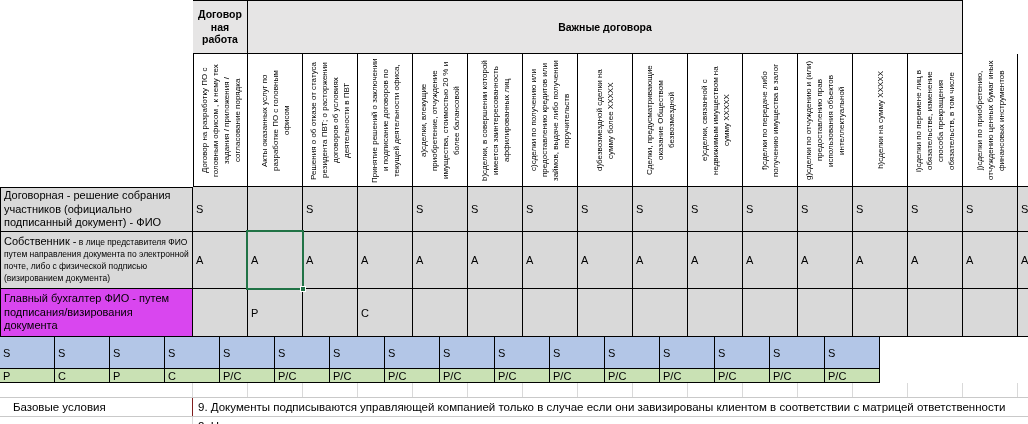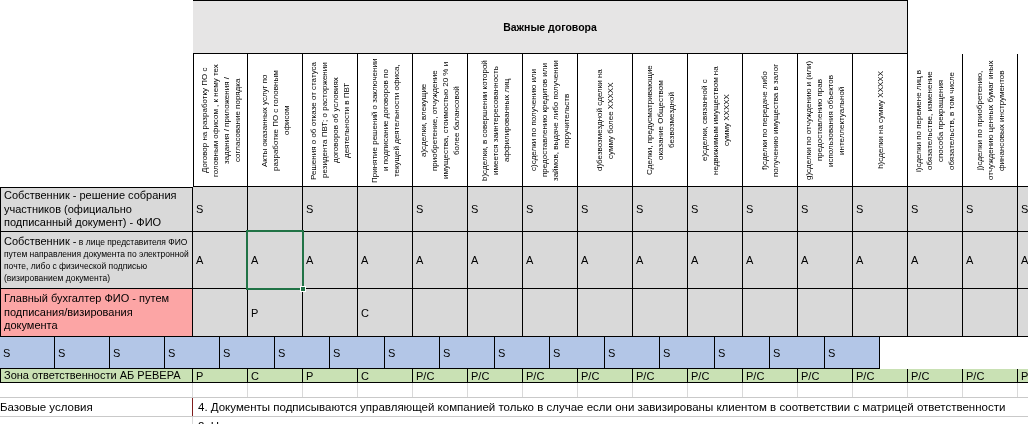--- a/index.html
+++ b/index.html
@@ -48,39 +48,40 @@
   }
 
   
   .gap-row { height:14px; }
   .gap-cell { border-right:1px solid #D9D9D9; background:#fff; }
   .gap-cell.lab { flex:0 0 193px; }
   .gap-cell.col { flex:0 0 55px; }
 
   
   .note-row { height:20px; border-top:1px solid #C9C9C9; border-bottom:1px solid #C9C9C9; display:flex; width:1028px; }
-  .note-label { flex:0 0 193px; border-right:1px solid #7f1d1d; display:flex; align-items:center; padding-left:0; font-size:11.5px;text-align:right; }
+  .note-label { flex:0 0 193px; border-right:1px solid #7f1d1d; display:flex; align-items:center; padding-left:13px; font-size:11.5px;text-align:right; }
   .note-text { display:flex; align-items:center; padding-left:5px; font-size:11.5px; white-space:nowrap; overflow:hidden; }
 
   
   .partial-row { height:7px; overflow:hidden; display:flex; width:1028px; }
   .partial-label { flex:0 0 193px; border-right:1px solid #D9D9D9; }
   .partial-text { font-size:11.5px; line-height:15px; padding-left:5px; position:relative; top:2px; white-space:nowrap; }
 
   
   .selection { position:absolute; left:246px; top:230px; width:58px; height:60px; border:2px solid #217346; pointer-events:auto; }
   .selection .handle { position:absolute; right:-4px; bottom:-4px; width:6px; height:6px; background:#217346; border:1px solid #fff; }
 </style>
 </head>
 <body>
 
 <div class="sheet">
 
   <div class="row group-row" id="groupsRow">
     <div class="corner"></div>
+      <div class="gcell" style="flex: 0 0 55px; width: 55px; background: rgb(230, 229, 229);">Договорная работа</div>
       <div class="gcell" style="flex: 0 0 715px; width: 715px; background: rgb(230, 229, 229);">Важные договора</div>
     </div>
 
   <div class="row colhead-row" id="colHeadRow">
     <div class="corner"></div>
   <div class="vcell first">
         <span class="vtext">Договор на разработку ПО с головным офисом , к нему тех задания / приложения / согласование порядка</span>
       </div>
       <div class="vcell">
         <span class="vtext">Акты оказанных услуг по разработке ПО с головным офисом</span>
@@ -123,21 +124,21 @@
       </div>
       <div class="vcell">
         <span class="vtext">j)сделки по приобретению, отчуждению ценных бумаг иных финансовых инструментов</span>
       </div>
       <div class="vcell"></div>
     </div>
 
   <div id="bodyRows">
       <div class="row" style="height: 45px;">
         <div class="lcell topline" style="background: rgb(217, 217, 217);">
-          <div class="lwrap"><span>Собственник - решение собрания участников (официально подписанный документ) - ФИО</span></div>
+          <div class="lwrap"><span>Договорная - решение собрания участников (официально подписанный документ) - ФИО</span></div>
         </div>
         <div class="dcell" style="background: rgb(217, 217, 217);">S</div>
         <div class="dcell" style="background: rgb(217, 217, 217);"></div>
         <div class="dcell" style="background: rgb(217, 217, 217);">S</div>
         <div class="dcell" style="background: rgb(217, 217, 217);"></div>
         <div class="dcell" style="background: rgb(217, 217, 217);">S</div>
         <div class="dcell" style="background: rgb(217, 217, 217);">S</div>
         <div class="dcell" style="background: rgb(217, 217, 217);">S</div>
         <div class="dcell" style="background: rgb(217, 217, 217);">S</div>
         <div class="dcell" style="background: rgb(217, 217, 217);">S</div>
@@ -164,21 +165,21 @@
         <div class="dcell" style="background: rgb(217, 217, 217);">A</div>
         <div class="dcell" style="background: rgb(217, 217, 217);">A</div>
         <div class="dcell" style="background: rgb(217, 217, 217);">A</div>
         <div class="dcell" style="background: rgb(217, 217, 217);">A</div>
         <div class="dcell" style="background: rgb(217, 217, 217);">A</div>
         <div class="dcell" style="background: rgb(217, 217, 217);">A</div>
         <div class="dcell" style="background: rgb(217, 217, 217);">A</div>
         <div class="dcell" style="background: rgb(217, 217, 217);">A</div>
       </div>
       <div class="row" style="height: 48px;">
-        <div class="lcell" style="background: #fca5a5;">
+        <div class="lcell" style="background: #d946ef;">
           <div class="lwrap"><span>Главный бухгалтер ФИО  - путем подписания/визирования документа</span></div>
         </div>
         <div class="dcell" style="background: rgb(217, 217, 217);"></div>
         <div class="dcell" style="background: rgb(217, 217, 217);">P</div>
         <div class="dcell" style="background: rgb(217, 217, 217);"></div>
         <div class="dcell" style="background: rgb(217, 217, 217);">C</div>
         <div class="dcell" style="background: rgb(217, 217, 217);"></div>
         <div class="dcell" style="background: rgb(217, 217, 217);"></div>
         <div class="dcell" style="background: rgb(217, 217, 217);"></div>
         <div class="dcell" style="background: rgb(217, 217, 217);"></div>
@@ -203,23 +204,20 @@
         <div class="dcell" style="background: rgb(179, 198, 231);">S</div>
         <div class="dcell" style="background: rgb(179, 198, 231);">S</div>
         <div class="dcell" style="background: rgb(179, 198, 231);">S</div>
         <div class="dcell" style="background: rgb(179, 198, 231);">S</div>
         <div class="dcell" style="background: rgb(179, 198, 231);">S</div>
         <div class="dcell" style="background: rgb(179, 198, 231);">S</div>
         <div class="dcell" style="background: rgb(179, 198, 231);">S</div>
         <div class="dcell" style="background: rgb(179, 198, 231);">S</div>
       </div>
       <div class="row" style="height: 14px;">
-        <div class="lcell" style="background: rgb(201, 225, 180);">
-          <div class="lwrap"><span>Зона ответственности АБ РЕВЕРА</span></div>
-        </div>
         <div class="dcell" style="background: rgb(201, 225, 180);">P</div>
         <div class="dcell" style="background: rgb(201, 225, 180);">C</div>
         <div class="dcell" style="background: rgb(201, 225, 180);">P</div>
         <div class="dcell" style="background: rgb(201, 225, 180);">C</div>
         <div class="dcell" style="background: rgb(201, 225, 180);">P/C</div>
         <div class="dcell" style="background: rgb(201, 225, 180);">P/C</div>
         <div class="dcell" style="background: rgb(201, 225, 180);">P/C</div>
         <div class="dcell" style="background: rgb(201, 225, 180);">P/C</div>
         <div class="dcell" style="background: rgb(201, 225, 180);">P/C</div>
         <div class="dcell" style="background: rgb(201, 225, 180);">P/C</div>
@@ -247,21 +245,21 @@
       <div class="gap-cell col"></div>
       <div class="gap-cell col"></div>
       <div class="gap-cell col"></div>
       <div class="gap-cell col"></div>
       <div class="gap-cell col"></div>
       <div class="gap-cell col"></div>
     </div>
 
   <div class="note-row">
     <div class="note-label">Базовые условия</div>
-    <div class="note-text">4. Документы подписываются управляющей компанией только в случае если они завизированы клиентом в соответствии с матрицей ответственности</div>
+    <div class="note-text">9. Документы подписываются управляющей компанией только в случае если они завизированы клиентом в соответствии с матрицей ответственности</div>
   </div>
 
   <div class="partial-row">
     <div class="partial-label"></div>
     <div class="partial-text">2. Н</div>
   </div>
 
   <div class="selection">
     <div class="handle"></div>
   </div>

